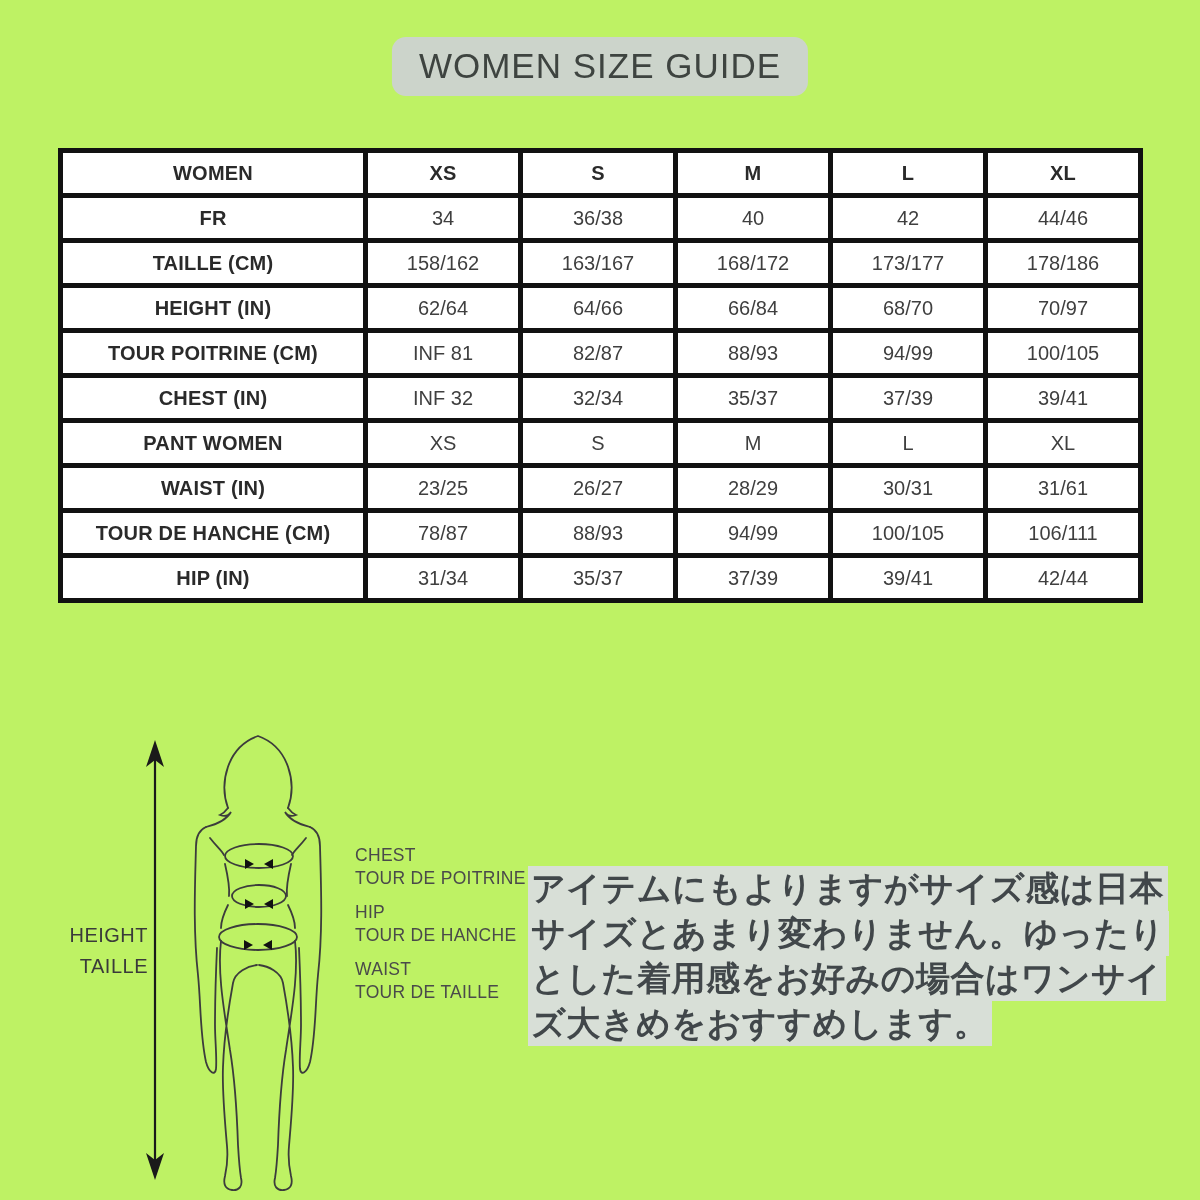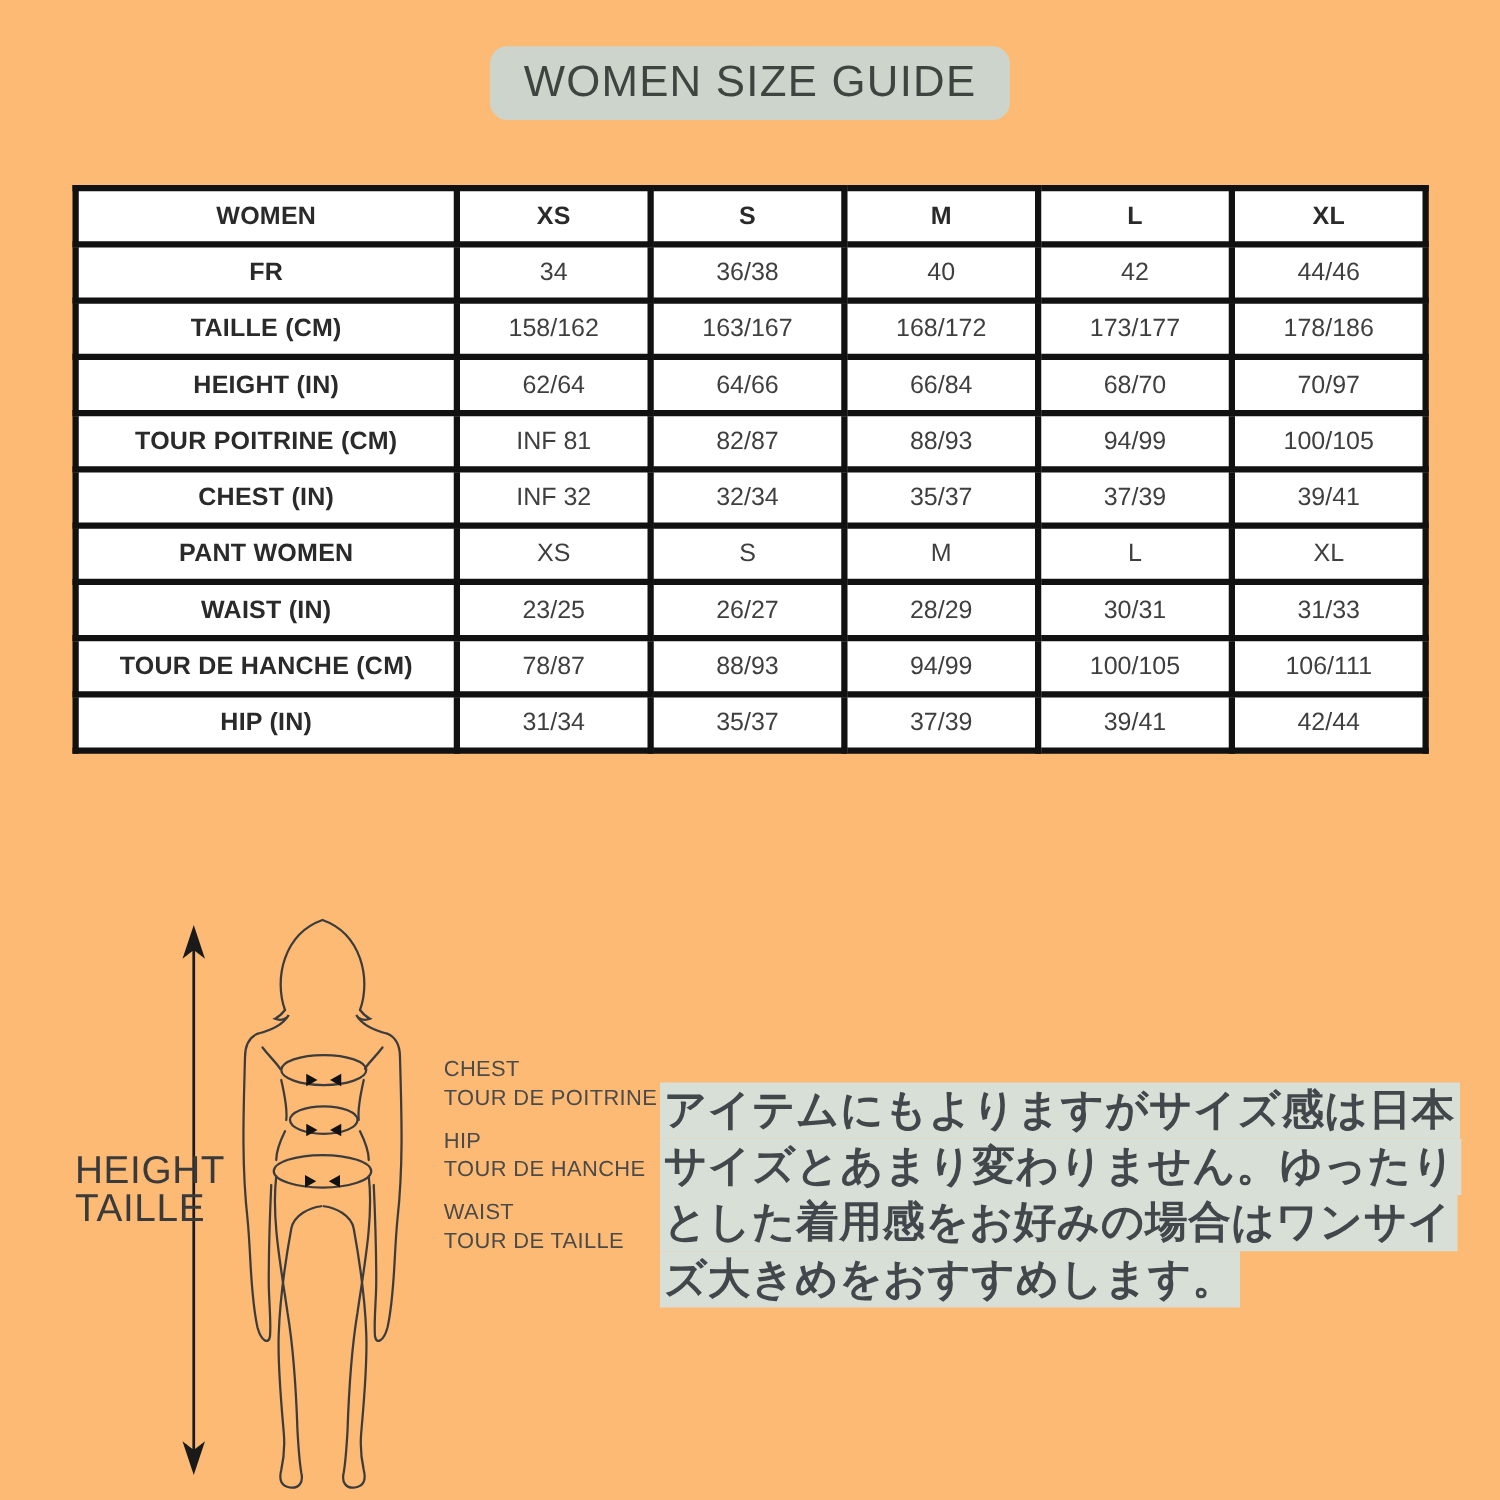--- a/index.html
+++ b/index.html
@@ -9,21 +9,21 @@
     --label-col:#2a2a2a;
     --value-col:#3f3f3f;
     --note-col:#41474a;
     --figure-col:#3c3c3c;
   }
   *{margin:0;padding:0;box-sizing:border-box;}
   html,body{background:#ffffff;}
   .canvas{
     position:relative;
     width:1200px;height:1200px;
-    background:#fdba74;
+    background:#bef264;
     font-family:"Liberation Sans", sans-serif;
     overflow:hidden;
   }
   
   .title-badge{
     position:absolute;
     top:37px;left:50%;
     transform:translateX(-50%);
     background:var(--badge-bg);
     color:#3e4440;
@@ -63,21 +63,21 @@
   .figure-svg{
     position:absolute;
     left:60px;top:720px;
     width:480px;height:480px;
   }
   .height-label{
     position:absolute;
     left:60px;top:920px;
     width:88px;
     text-align:right;
-    font-size:31px;
+    font-size:20px;
     line-height:31px;
     color:#3a3a3a;
     letter-spacing:0.5px;
   }
   .m-labels{
     position:absolute;
     left:355px;top:804px;
     width:180px;
     margin-top:40px;
   }
@@ -183,21 +183,21 @@
           <td>M</td>
           <td>L</td>
           <td>XL</td>
         </tr>
         <tr>
           <th>WAIST (IN)</th>
           <td>23/25</td>
           <td>26/27</td>
           <td>28/29</td>
           <td>30/31</td>
-          <td>31/33</td>
+          <td>31/61</td>
         </tr>
         <tr>
           <th>TOUR DE HANCHE (CM)</th>
           <td>78/87</td>
           <td>88/93</td>
           <td>94/99</td>
           <td>100/105</td>
           <td>106/111</td>
         </tr>
         <tr>

